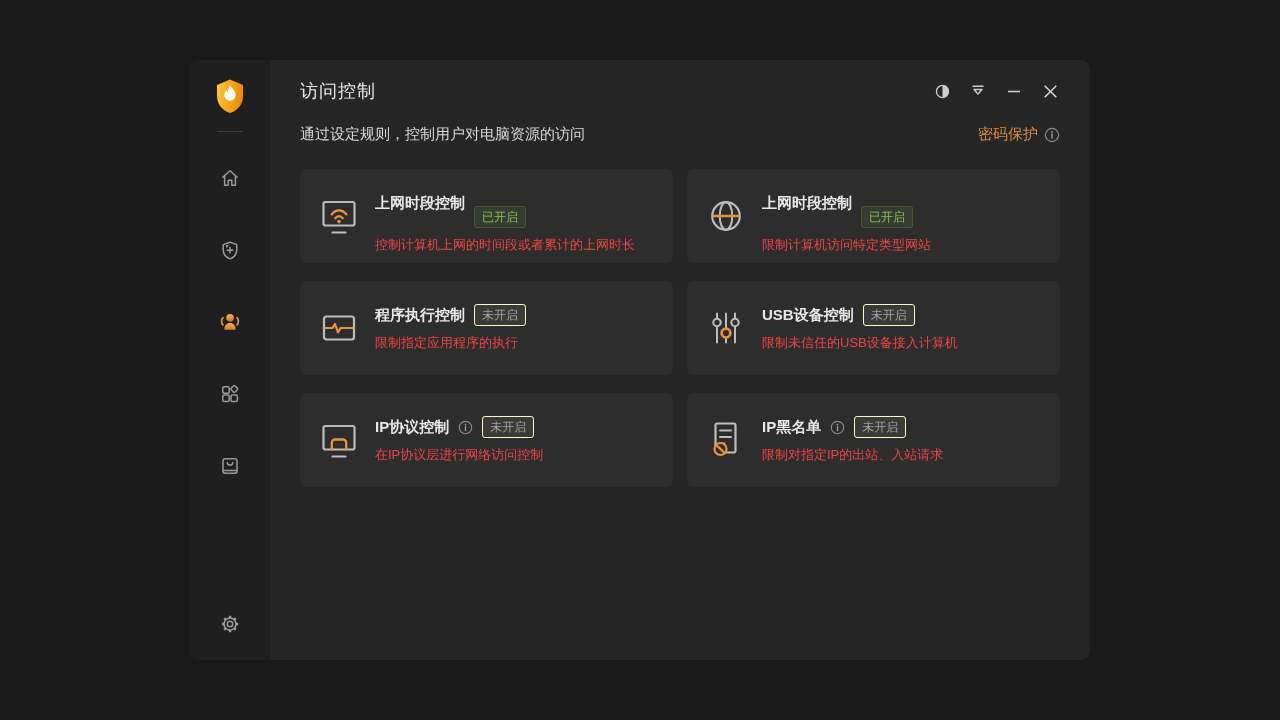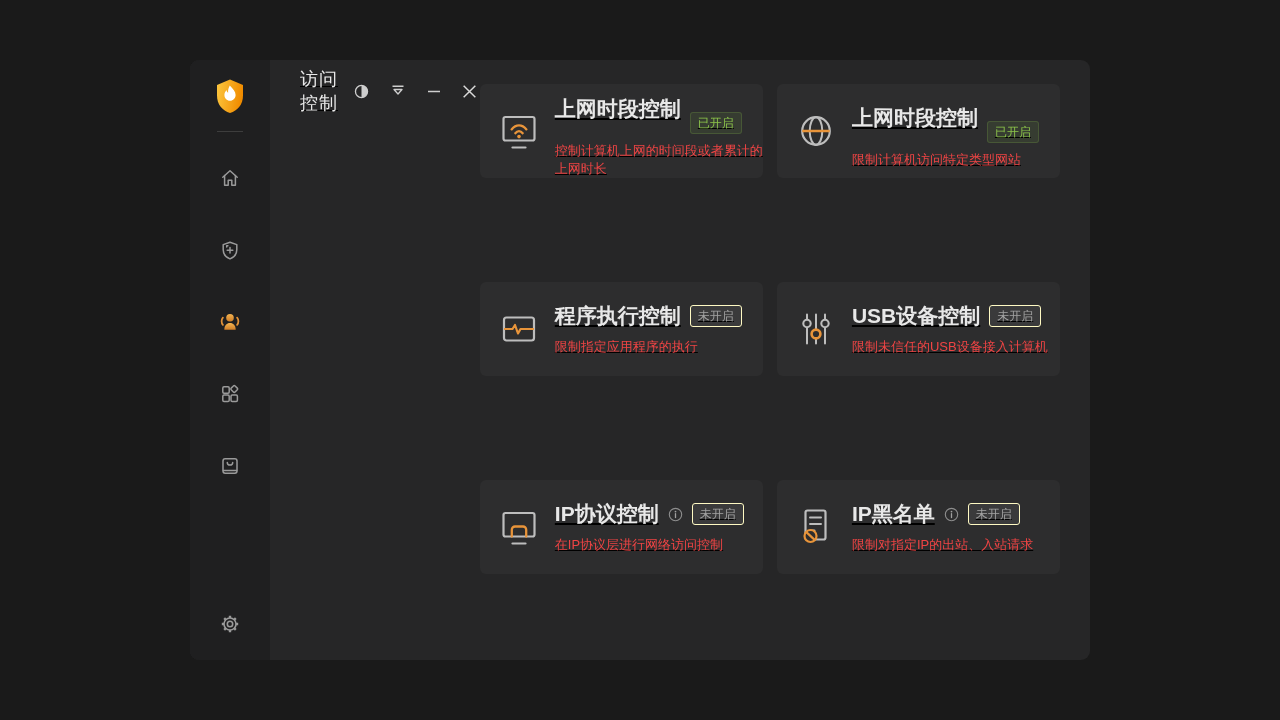--- a/index.html
+++ b/index.html
@@ -12,38 +12,38 @@
   .sidebar { width:80px; background:#1f1f20; flex-shrink:0; display:flex; flex-direction:column; align-items:center; }
   .logo { margin-top:18px; width:32px; height:36px; }
   .logo-divider { width:26px; height:1px; background:#3d3d3d; margin-top:17px; }
   .nav { margin-top:10px; display:flex; flex-direction:column; }
   .nav-item { width:80px; height:72px; display:flex; align-items:center; justify-content:center; cursor:pointer; }
   .nav-item svg { display:block; }
   .nav-bottom { margin-top:auto; }
   .sb-stroke { stroke:#9a9a9a; fill:none; stroke-width:1.5; stroke-linecap:round; stroke-linejoin:round; }
 
   
-  .content { flex:1; display:flex; padding:0 30px;text-decoration:underline; }
+  .content { flex:1; display:flex; flex-direction:column; padding:0 30px; }
 
   .header-row { margin-top:14px; height:34px; display:flex; align-items:center; justify-content:space-between; }
   .page-title { font-size:18px; color:#eaeaea; letter-spacing:1px; }
   .controls { display:flex; align-items:center; margin-right:-8px; }
   .ctrl { width:36px; height:30px; display:flex; align-items:center; justify-content:center; cursor:pointer; }
 
   .subtitle-row { margin-top:16px; height:21px; display:flex; align-items:center; justify-content:space-between; }
   .subtitle { font-size:15px; color:#d8d8d8; }
   .password { display:flex; align-items:center; gap:6px; cursor:pointer; }
   .password-label { font-size:15px; color:#dd8f35; }
 
   .grid { margin-top:24px; display:grid; grid-template-columns:1fr 1fr; column-gap:14px; row-gap:18px; }
   .card { background:#2d2d2e; border-radius:6px; height:94px; display:flex; align-items:center; padding-left:17px; cursor:pointer; }
   .card-icon { width:44px; height:44px; flex-shrink:0; margin-right:14px; }
   .card-text { display:flex; flex-direction:column; gap:8px; }
   .card-title-row { display:flex; align-items:center; gap:9px; }
-  .card-title { font-size:21px; font-weight:bold; color:#e8e8e8; }
+  .card-title { font-size:15px; font-weight:bold; color:#e8e8e8; }
   .badge { font-size:12px; line-height:1; padding:4px 7px; border-radius:3px; }
   .badge.on  { color:#8bc34a; background:rgba(139,195,74,0.10); border:1px solid rgba(139,195,74,0.20);margin-top:28px; }
   .badge.off { color:#a3a3a3; background:#3a3a3b; border:1px solid #fef9c3; }
   .card-desc { font-size:13px; color:#ef4444; }
 
   .info-ic { display:flex; cursor:pointer; }
 </style>
 </head>
 <body>
 
@@ -139,20 +139,33 @@
           </svg>
         </div>
         <div class="ctrl">
           <svg width="17" height="17" viewBox="0 0 16 16">
             <path d="M2.5 2.5 L13.5 13.5 M13.5 2.5 L2.5 13.5" stroke="#dadada" stroke-width="1.4"></path>
           </svg>
         </div>
       </div>
     </div>
 
+    <div class="subtitle-row">
+      <div class="subtitle">通过设定规则，控制用户对电脑资源的访问</div>
+      <div class="password">
+        <span class="password-label">密码保护</span>
+        <span class="info-ic">
+          <svg width="16" height="16" viewBox="0 0 16 16">
+            <circle cx="8" cy="8" r="6.6" stroke="#8d8d8d" stroke-width="1.2" fill="none"></circle>
+            <path d="M8 7.2 V11.2" stroke="#a0a0a0" stroke-width="1.4" stroke-linecap="round"></path>
+            <circle cx="8" cy="4.9" r="0.95" fill="#a0a0a0"></circle>
+          </svg>
+        </span>
+      </div>
+    </div>
 
     <div class="grid">
 
       <div class="card">
         <svg class="card-icon" viewBox="0 0 44 44">
           <rect x="6.5" y="8" width="31" height="23.5" rx="2" stroke="#bdbdbd" stroke-width="2.2" fill="none"></rect>
           <path d="M15.5 38.5 H28.5" stroke="#bdbdbd" stroke-width="2.2" stroke-linecap="round"></path>
           <path d="M14.6 20.4 C16.8 17.7 19.3 16.4 22 16.4 s5.2 1.3 7.4 4" stroke="#e8943a" stroke-width="2.3" fill="none" stroke-linecap="round"></path>
           <path d="M18.3 24.2 c1.1-1.4 2.4-2.1 3.7-2.1 s2.6 .7 3.7 2.1" stroke="#e8943a" stroke-width="2.3" fill="none" stroke-linecap="round"></path>
           <circle cx="22" cy="27.6" r="1.8" fill="#e8943a"></circle>

